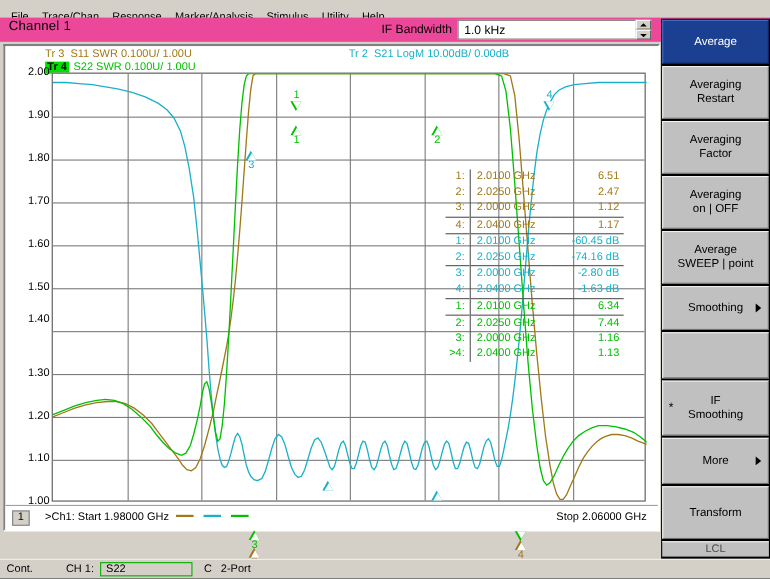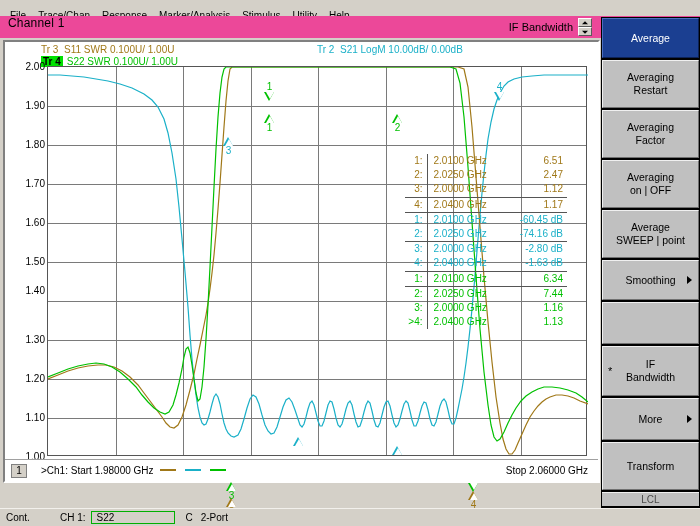--- a/index.html
+++ b/index.html
@@ -241,20 +241,21 @@
     <div class="menu-item">Marker/Analysis</div>
     <div class="menu-item">Stimulus</div>
     <div class="menu-item">Utility</div>
     <div class="menu-item">Help</div>
   </div>
 
   <div id="channelbar">
     <div id="channel-title">Channel 1</div>
     <div id="ifbw-group">
       <div id="ifbw-label">IF Bandwidth</div>
+      <div id="ifbw-value">1.0 kHz</div>
       <div id="ifbw-spin">
         <div class="spin-btn spin-up"></div>
         <div class="spin-btn spin-dn"></div>
       </div>
     </div>
   </div>
 
   <div id="plotwin">
     <div id="plot-inner">
 
@@ -493,21 +494,21 @@
       </div>
       <div class="sk" style="height: 40px; justify-content: center;">
         <div style="white-space: pre-line;">Smoothing</div>
         <span class="arrow"></span>
       </div>
       <div class="sk" style="height: 42px;">
         <div style="white-space: pre-line;"></div>
       </div>
       <div class="sk" style="height: 50px;">
         <div style="white-space: pre-line;">IF
-Bandwidth</div>
+Smoothing</div>
         <span class="star">*</span>
       </div>
       <div class="sk" style="height: 42px;">
         <div style="white-space: pre-line;">More</div>
         <span class="arrow"></span>
       </div>
       <div class="sk" style="height: 48px;">
         <div style="white-space: pre-line;">Transform</div>
       </div>
       <div id="sk-lcl">LCL</div>

